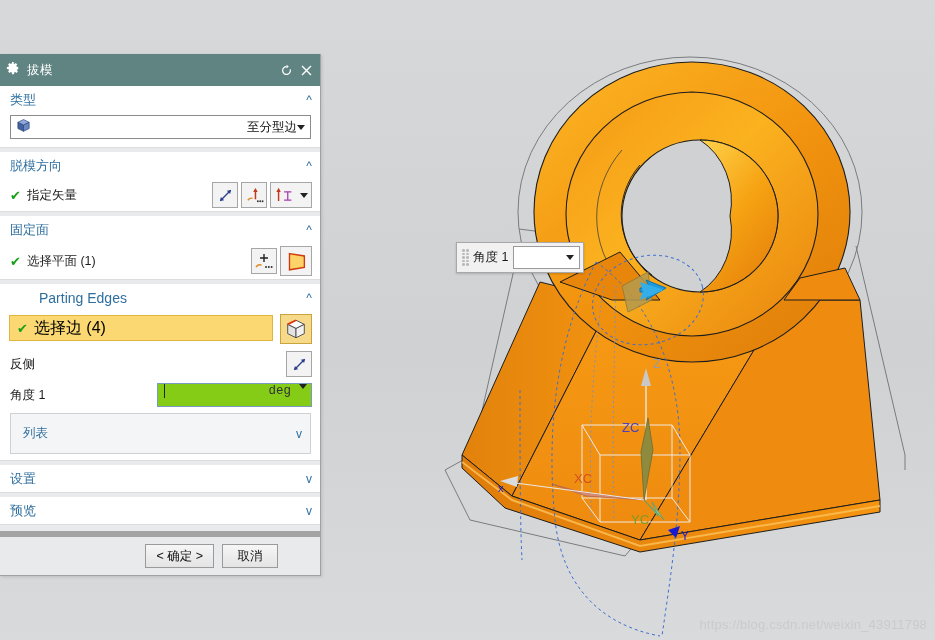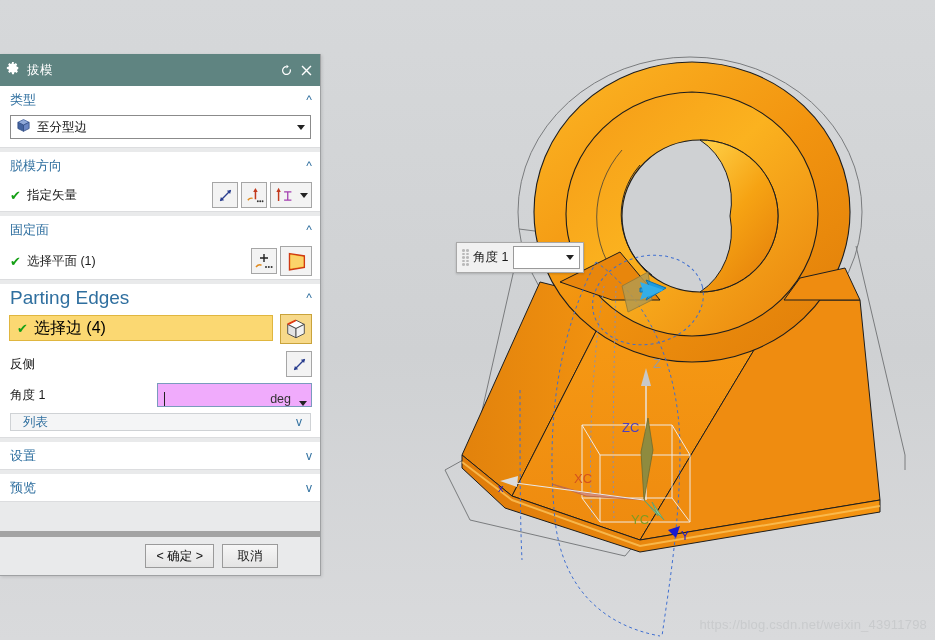--- a/index.html
+++ b/index.html
@@ -95,41 +95,41 @@
   .group.flat { margin-bottom: 4px; }
 
   .g-head {
     height: 27px; display: flex; align-items: center;
     padding: 0 8px 0 10px; cursor: pointer;
     background: #fff;
   }
   .g-head .g-title {
     flex: 1; font-size: 13px; color: #2f6f9f;
   }
-  .g-head.en .g-title { font-size: 19px; }
+  .g-head.en .g-title { font-size: 14px; margin-left: 29px; }
   .chev { color: #2f6f9f; font-size: 12px; line-height: 1; }
 
   .row {
     display: flex; align-items: center;
     padding: 3px 8px 3px 10px;
     min-height: 28px;
   }
   .row .lbl { font-size: 12.5px; color: #1b1b1b; }
   .check { color: #15a015; font-size: 13px; margin-right: 6px; font-weight: bold; }
   .spacer { flex: 1; }
 
   
   .dd {
     margin: 2px 9px 8px 10px;
     height: 24px; background: #fff;
     border: 1px solid #8b8b8b;
     display: flex; align-items: center;
     padding: 0 5px 0 5px; cursor: pointer;
   }
-  .dd .dd-txt { font-size: 12.5px; color: #111; flex: 1; margin-left: 6px; }
+  .dd .dd-txt { font-size: 12.5px; color: #111; flex: 1; margin-left: 6px; text-align: right; }
   .caret {
     width: 0; height: 0;
     border-left: 4px solid transparent;
     border-right: 4px solid transparent;
     border-top: 5px solid #222;
   }
 
   
   .ibtn {
     width: 26px; height: 26px;
@@ -153,32 +153,33 @@
     background: #fbd872; border: 1px solid #e0b63f;
     margin: 2px 8px 3px 9px;
     height: 26px; display: flex; align-items: center;
     padding: 0 7px; cursor: pointer;
   }
   .sel-wrap { display: flex; align-items: center; padding: 2px 8px 4px 0; }
   .sel-wrap .sel-row { flex: 1; margin-right: 4px; }
 
   
   .inp {
-    height: 24px; background: #f0abfc; border: 1px solid #7a9bbd;
-    display: flex; align-items: flex-end; cursor: text;
+    height: 24px; background: #84cc16; border: 1px solid #7a9bbd;
+    display: flex; align-items: flex-start; cursor: text;
     padding: 0 4px 0 6px;
+    font-family: Liberation Mono, monospace;
   }
   .caretbar {
     width: 1px; height: 14px; background: #222;
   }
   .unit { font-size: 12.5px; color: #333; margin-right: 8px; }
 
   
   .listbar {
-    margin: 3px 9px 6px 10px; height: 18px;
+    margin: 3px 9px 6px 10px; height: 41px;
     background: #f4f5f6; border: 1px solid #cfd2d5;
     display: flex; align-items: center; padding: 0 8px 0 12px;
     cursor: pointer;
   }
   .listbar .lb-txt { flex: 1; font-size: 12.5px; color: #2f6f9f; }
 
   .footer {
     flex: 0 0 auto; height: 44px; background: #e9eaeb;
     display: flex; align-items: center; justify-content: flex-end;
     padding-right: 42px; gap: 8px;

